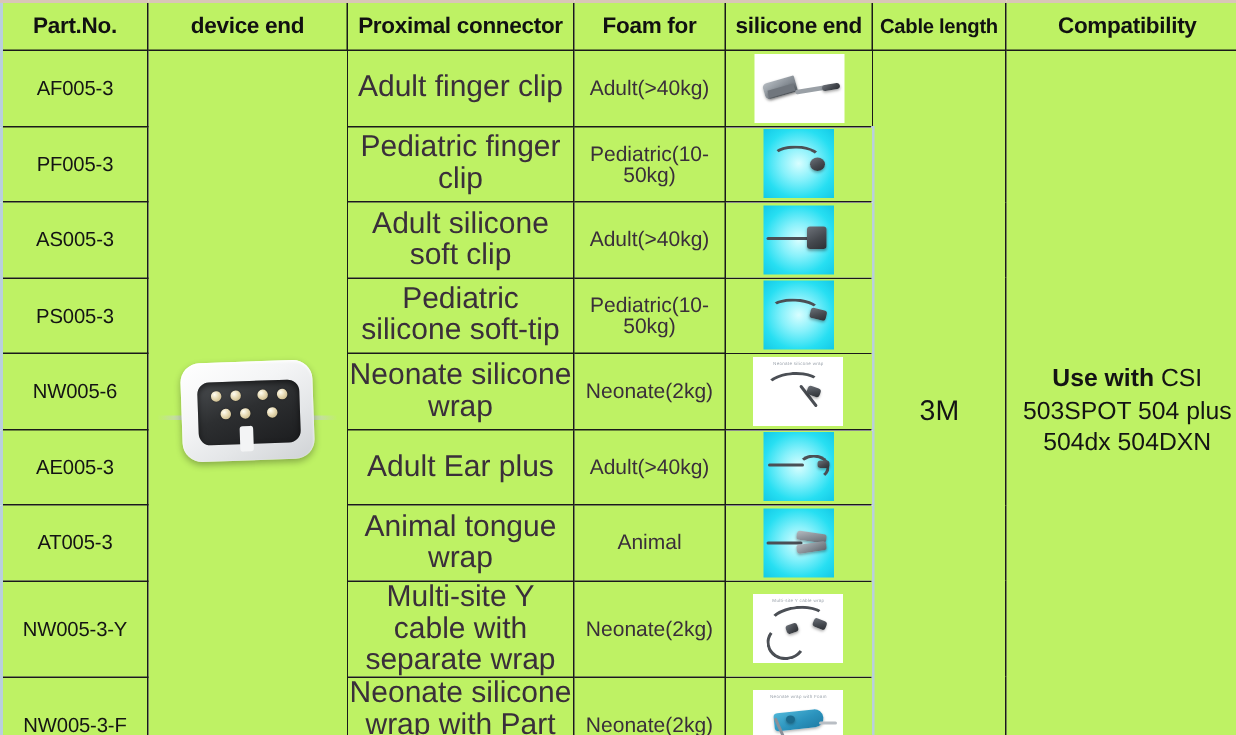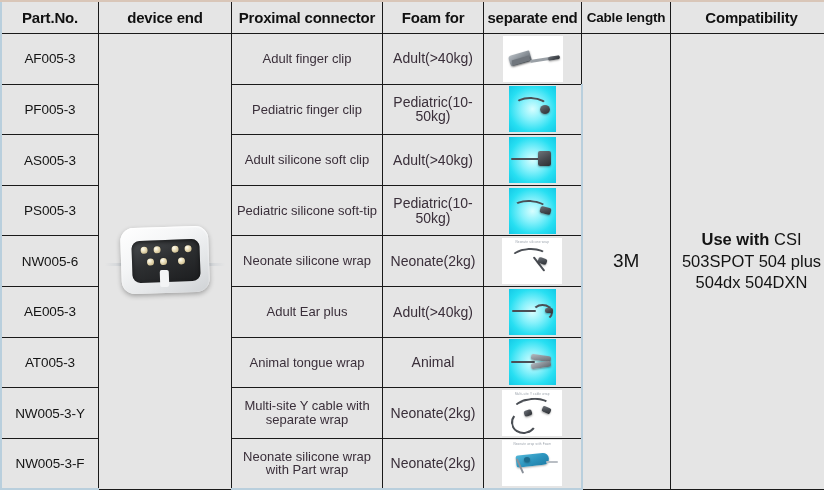--- a/index.html
+++ b/index.html
@@ -22,21 +22,21 @@
     background: #ffffff;
   }
 
   #spec-table th,
   #spec-table td {
     border: 1px solid #1a1a1a;
     padding: 0;
     margin: 0;
     text-align: center;
     vertical-align: middle;
-    background: #e5e5e5;
+    background: #bef264;
   }
 
   
   #spec-table tr > *:first-child { border-left: 2px solid #b9cfdd; }
   #spec-table tr > *:last-child  { border-right: 2px solid #b9cfdd; }
   #spec-table thead th { border-top: 2px solid #d9c6b8; }
   #spec-table tbody tr:last-child > * { border-bottom: 2px solid #b9cfdd; }
 
   thead th {
     background: #fce9dc;
@@ -50,21 +50,21 @@
 
   tbody tr { height: 50.5px; }
 
   td.partno {
     font-weight: normal;
     font-size: 13.5px;
     color: #141414;
     letter-spacing: -0.1px;
   }
   td.prox {
-    font-size: 13px;
+    font-size: 20px;
     color: #3a2f3a;
     line-height: 1.05;
     padding: 0 3px;
   }
   td.apply {
     font-size: 14px;
     color: #3a2f3a;
     line-height: 1.05;
     padding: 0 2px;
   }
@@ -183,21 +183,21 @@
 </head>
 <body>
 
 <table id="spec-table">
   <thead>
     <tr>
       <th class="partno-col" style="width:96px">Part.No.</th>
       <th style="width:132px">device end</th>
       <th style="width:150px">Proximal connector</th>
       <th style="width:100px">Foam for</th>
-      <th style="width:97px">separate end</th>
+      <th style="width:97px">silicone end</th>
       <th class="sm" style="width:88px">Cable length</th>
       <th style="width:161px">Compatibility</th>
     </tr>
   </thead>
   <tbody>
 
     <tr>
       <td class="partno">AF005-3</td>
 
       <td class="devcell" rowspan="9">

